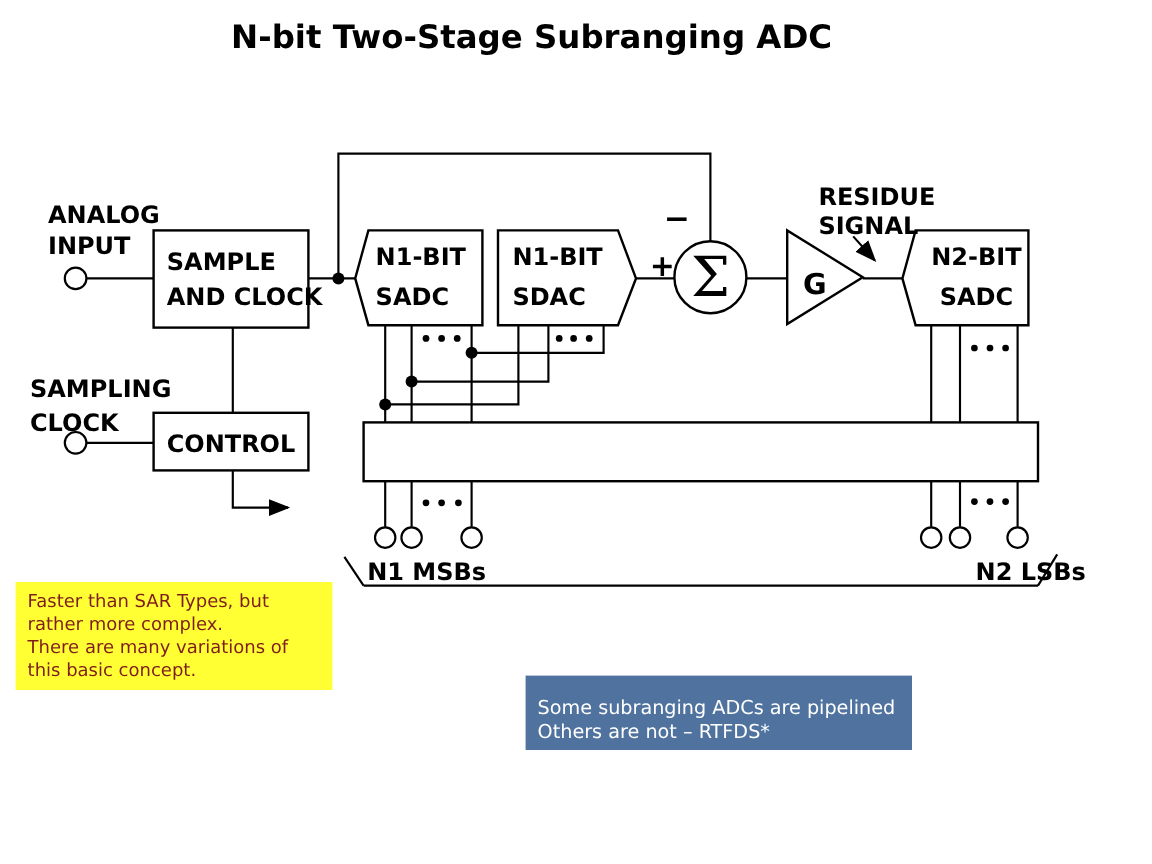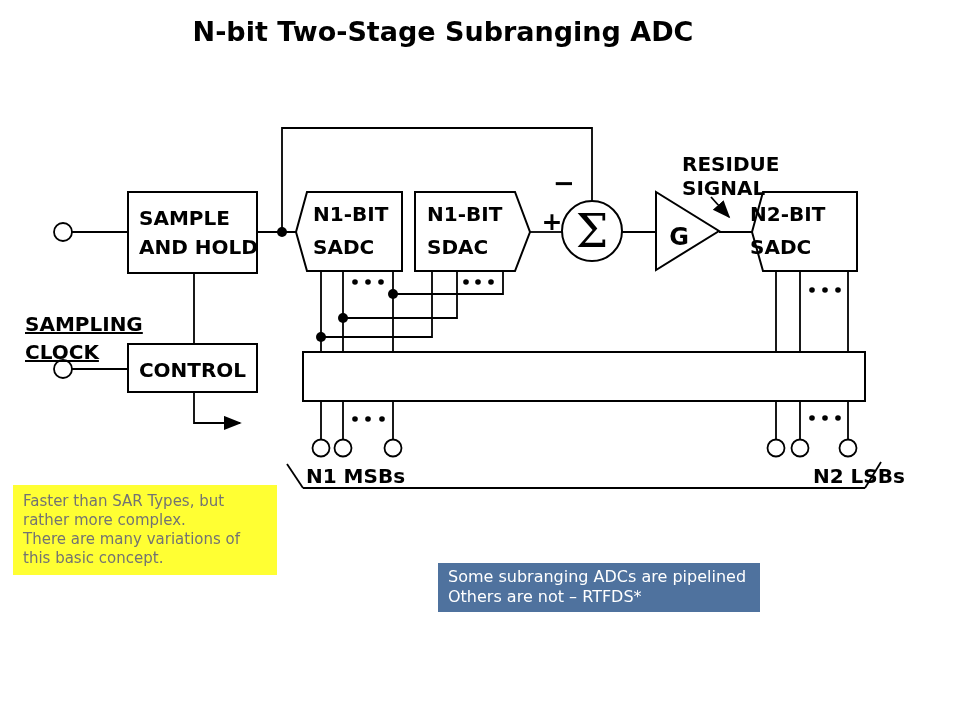--- a/index.html
+++ b/index.html
@@ -11,24 +11,24 @@
   .io-label{font-size:20px;line-height:26px;font-weight:bold;}
   .blk{font-size:20px;font-weight:bold;}
   .lh29{line-height:29px;}
   .lh33{line-height:33px;}
   .lh28{line-height:24px;}
   .ctr{text-align:center;}
   .sigma-wrap{left:562px;top:201px;width:60px;height:60px;display:flex;align-items:center;justify-content:center;
               font-family:"DejaVu Serif","Liberation Serif",serif;font-size:46px;}
   .sign{width:22px;text-align:center;font-weight:bold;}
   .note{box-sizing:border-box;}
-  .yellow-note{left:13px;top:485px;width:264px;min-height:90px;background:#FFFF33;color:#737373;
+  .yellow-note{left:13px;top:485px;width:264px;min-height:90px;background:#FFFF33;color:#7f1d1d;
                font-size:15px;line-height:19px;padding:7px 6px 7px 10px;}
   .blue-note{left:438px;top:563px;width:322px;min-height:45px;background:#4F729E;color:#ffffff;
-             font-size:16px;line-height:20px;padding:4px 8px 5px 10px;}
+             font-size:16px;line-height:20px;padding:17px 8px 5px 10px;}
 </style>
 </head>
 <body>
 
 <div id="slide">
 
   <svg id="wires" width="960" height="720" viewBox="0 0 960 720">
     <defs>
       <marker id="arrow" markerWidth="11" markerHeight="9" refX="9" refY="4" orient="auto">
         <path d="M0,0 L10,4 L0,8 z" fill="#000"></path>
@@ -138,32 +138,34 @@
         <circle cx="368" cy="419" r="2.8"></circle>
         <circle cx="382" cy="419" r="2.8"></circle>
       <circle cx="812" cy="418" r="2.8"></circle>
         <circle cx="825" cy="418" r="2.8"></circle>
         <circle cx="838" cy="418" r="2.8"></circle>
     </g>
   </svg>
 
   <div class="txt title">N-bit Two-Stage Subranging ADC</div>
 
-  <div class="txt io-label" style="left:25px;top:310px;line-height:28px;text-decoration:underline;">SAMPLING
+  <div class="txt io-label" style="left:40px;top:166px;">ANALOG
+INPUT</div>
+  <div class="txt io-label" style="left:25px;top:310px;line-height:28px;">SAMPLING
 CLOCK</div>
 
   <div class="txt blk lh29" style="left:139px;top:204px;">SAMPLE
-AND HOLD</div>
+AND CLOCK</div>
   <div class="txt blk ctr" style="left:128px;top:358px;width:129px;">CONTROL</div>
 
   <div class="txt blk lh33" style="left:313px;top:198px;">N1-BIT
 SADC</div>
   <div class="txt blk lh33" style="left:427px;top:198px;">N1-BIT
 SDAC</div>
-  <div class="txt blk lh33" style="left:750px;top:198px;">N2-BIT
+  <div class="txt blk lh33" style="left:776px;top:198px;text-align:center;">N2-BIT
 SADC</div>
 
 
   <div class="txt sigma-wrap">Σ</div>
   <div class="txt sign" style="left:541px;top:207px;font-size:25px;">+</div>
   <div class="txt sign" style="left:553px;top:168px;font-size:26px;">−</div>
   <div class="txt blk ctr" style="left:667px;top:223px;width:24px;font-size:24px;">G</div>
 
   <div class="txt blk lh28" style="left:682px;top:152px;">RESIDUE
 SIGNAL</div>

